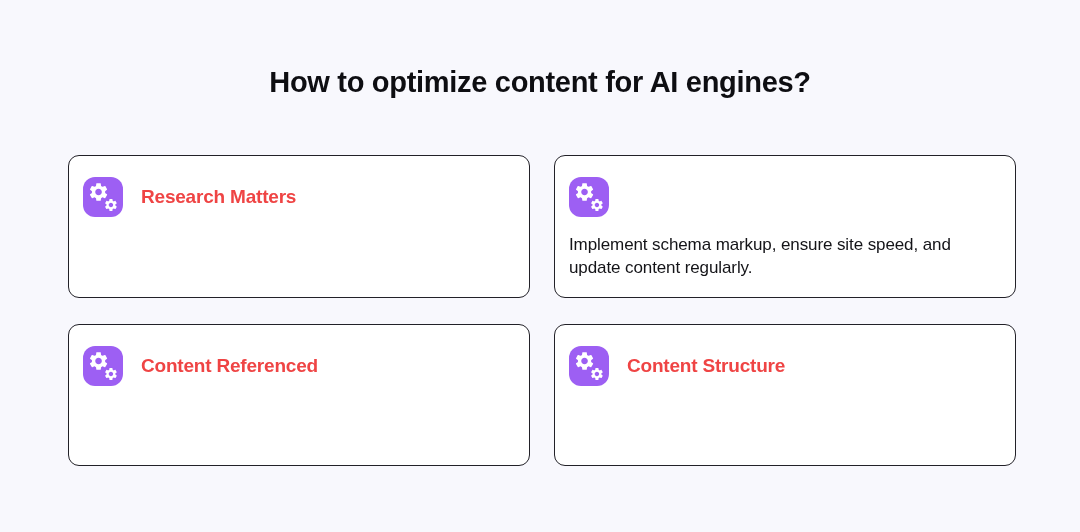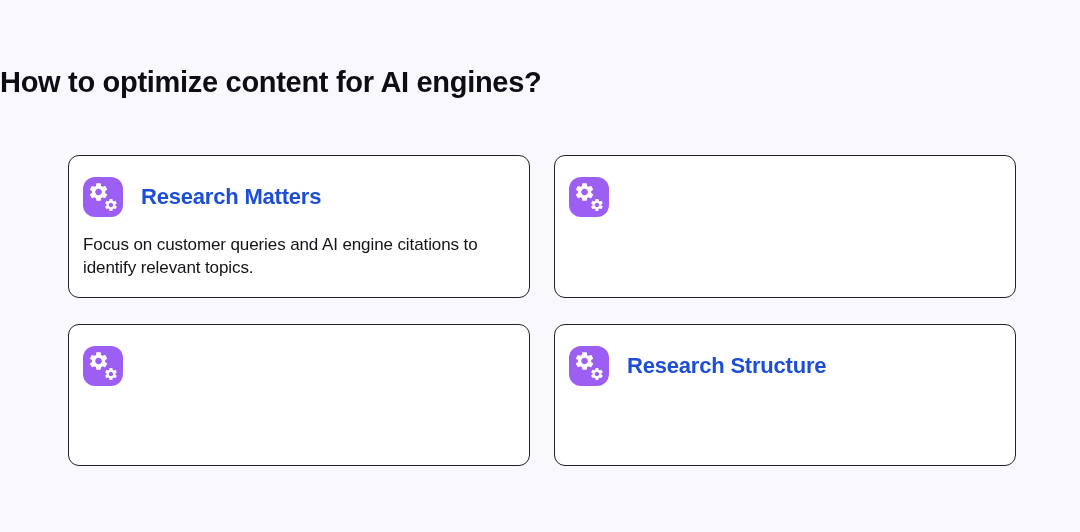--- a/index.html
+++ b/index.html
@@ -4,21 +4,21 @@
 <style>
   * { box-sizing: border-box; margin: 0; padding: 0; }
   html, body { width: 1080px; height: 532px; overflow: hidden; }
   body {
     font-family: "Liberation Sans", sans-serif;
     background: #F8F8FD;
     color: #111111;
   }
   .page { width: 1080px; height: 532px; position: relative; }
   .page-title {
-    text-align: left;
+    text-align: center;
     margin-top: 66px;
     font-size: 29px;
     font-weight: bold;
     letter-spacing: -0.3px;
     color: #0e0e12;
   }
   .card-grid {
     display: grid;
     grid-template-columns: 1fr 1fr;
     column-gap: 24px;
@@ -37,24 +37,24 @@
     align-items: center;
     gap: 18px;
   }
   .card-icon {
     width: 40px;
     height: 40px;
     flex: 0 0 40px;
     display: inline-block;
   }
   .card-title {
-    font-size: 22px;
+    font-size: 19px;
     font-weight: bold;
     letter-spacing: -0.2px;
-    color: #1d4ed8;
+    color: #ef4444;
   }
   .card-desc {
     margin-top: 17px;
     font-size: 17px;
     line-height: 22.5px;
     letter-spacing: -0.1px;
     color: #141418;
     max-width: 440px;
   }
 </style>
@@ -75,66 +75,67 @@
             <g transform="translate(4.5,4) scale(0.92)" fill="#FFFFFF">
               <path d="M19.14,12.94c0.04-0.3,0.06-0.61,0.06-0.94c0-0.32-0.02-0.64-0.07-0.94l2.03-1.58c0.18-0.14,0.23-0.41,0.12-0.61l-1.92-3.32c-0.12-0.22-0.37-0.29-0.59-0.22l-2.39,0.96c-0.5-0.38-1.03-0.7-1.62-0.94L14.4,2.81c-0.04-0.24-0.24-0.41-0.48-0.41h-3.84c-0.24,0-0.43,0.17-0.47,0.41L9.25,5.35C8.66,5.59,8.12,5.92,7.63,6.29L5.24,5.33c-0.22-0.08-0.47,0-0.59,0.22L2.74,8.87C2.62,9.08,2.66,9.34,2.86,9.48l2.03,1.58C4.84,11.36,4.8,11.69,4.8,12s0.02,0.64,0.07,0.94l-2.03,1.58c-0.18,0.14-0.23,0.41-0.12,0.61l1.92,3.32c0.12,0.22,0.37,0.29,0.59,0.22l2.39-0.96c0.5,0.38,1.03,0.7,1.62,0.94l0.36,2.54c0.05,0.24,0.24,0.41,0.48,0.41h3.84c0.24,0,0.44-0.17,0.47-0.41l0.36-2.54c0.59-0.24,1.13-0.56,1.62-0.94l2.39,0.96c0.22,0.08,0.47,0,0.59-0.22l1.92-3.32c0.12-0.22,0.07-0.47-0.12-0.61L19.14,12.94z M12,15.6c-1.98,0-3.6-1.62-3.6-3.6s1.62-3.6,3.6-3.6s3.6,1.62,3.6,3.6S13.98,15.6,12,15.6z"></path>
             </g>
             <g transform="translate(20.5,20.5) scale(0.62)" fill="#FFFFFF" stroke="#9D5FF3" stroke-width="3.2" paint-order="stroke">
               <path d="M19.14,12.94c0.04-0.3,0.06-0.61,0.06-0.94c0-0.32-0.02-0.64-0.07-0.94l2.03-1.58c0.18-0.14,0.23-0.41,0.12-0.61l-1.92-3.32c-0.12-0.22-0.37-0.29-0.59-0.22l-2.39,0.96c-0.5-0.38-1.03-0.7-1.62-0.94L14.4,2.81c-0.04-0.24-0.24-0.41-0.48-0.41h-3.84c-0.24,0-0.43,0.17-0.47,0.41L9.25,5.35C8.66,5.59,8.12,5.92,7.63,6.29L5.24,5.33c-0.22-0.08-0.47,0-0.59,0.22L2.74,8.87C2.62,9.08,2.66,9.34,2.86,9.48l2.03,1.58C4.84,11.36,4.8,11.69,4.8,12s0.02,0.64,0.07,0.94l-2.03,1.58c-0.18,0.14-0.23,0.41-0.12,0.61l1.92,3.32c0.12,0.22,0.37,0.29,0.59,0.22l2.39-0.96c0.5,0.38,1.03,0.7,1.62,0.94l0.36,2.54c0.05,0.24,0.24,0.41,0.48,0.41h3.84c0.24,0,0.44-0.17,0.47-0.41l0.36-2.54c0.59-0.24,1.13-0.56,1.62-0.94l2.39,0.96c0.22,0.08,0.47,0,0.59-0.22l1.92-3.32c0.12-0.22,0.07-0.47-0.12-0.61L19.14,12.94z M12,15.6c-1.98,0-3.6-1.62-3.6-3.6s1.62-3.6,3.6-3.6s3.6,1.62,3.6,3.6S13.98,15.6,12,15.6z"></path>
             </g>
           </svg>
         </span>
         <h2 class="card-title">Research Matters</h2>
       </div>
-      <p class="card-desc">Focus on customer queries and AI engine citations to identify relevant topics.</p>
     </div>
 
     <div class="card">
       <div class="card-header">
         <span class="card-icon">
           <svg viewBox="0 0 40 40" width="40" height="40" aria-hidden="true">
             <rect x="0" y="0" width="40" height="40" rx="12" fill="#9D5FF3"></rect>
             <g transform="translate(4.5,4) scale(0.92)" fill="#FFFFFF">
               <path d="M19.14,12.94c0.04-0.3,0.06-0.61,0.06-0.94c0-0.32-0.02-0.64-0.07-0.94l2.03-1.58c0.18-0.14,0.23-0.41,0.12-0.61l-1.92-3.32c-0.12-0.22-0.37-0.29-0.59-0.22l-2.39,0.96c-0.5-0.38-1.03-0.7-1.62-0.94L14.4,2.81c-0.04-0.24-0.24-0.41-0.48-0.41h-3.84c-0.24,0-0.43,0.17-0.47,0.41L9.25,5.35C8.66,5.59,8.12,5.92,7.63,6.29L5.24,5.33c-0.22-0.08-0.47,0-0.59,0.22L2.74,8.87C2.62,9.08,2.66,9.34,2.86,9.48l2.03,1.58C4.84,11.36,4.8,11.69,4.8,12s0.02,0.64,0.07,0.94l-2.03,1.58c-0.18,0.14-0.23,0.41-0.12,0.61l1.92,3.32c0.12,0.22,0.37,0.29,0.59,0.22l2.39-0.96c0.5,0.38,1.03,0.7,1.62,0.94l0.36,2.54c0.05,0.24,0.24,0.41,0.48,0.41h3.84c0.24,0,0.44-0.17,0.47-0.41l0.36-2.54c0.59-0.24,1.13-0.56,1.62-0.94l2.39,0.96c0.22,0.08,0.47,0,0.59-0.22l1.92-3.32c0.12-0.22,0.07-0.47-0.12-0.61L19.14,12.94z M12,15.6c-1.98,0-3.6-1.62-3.6-3.6s1.62-3.6,3.6-3.6s3.6,1.62,3.6,3.6S13.98,15.6,12,15.6z"></path>
             </g>
             <g transform="translate(20.5,20.5) scale(0.62)" fill="#FFFFFF" stroke="#9D5FF3" stroke-width="3.2" paint-order="stroke">
               <path d="M19.14,12.94c0.04-0.3,0.06-0.61,0.06-0.94c0-0.32-0.02-0.64-0.07-0.94l2.03-1.58c0.18-0.14,0.23-0.41,0.12-0.61l-1.92-3.32c-0.12-0.22-0.37-0.29-0.59-0.22l-2.39,0.96c-0.5-0.38-1.03-0.7-1.62-0.94L14.4,2.81c-0.04-0.24-0.24-0.41-0.48-0.41h-3.84c-0.24,0-0.43,0.17-0.47,0.41L9.25,5.35C8.66,5.59,8.12,5.92,7.63,6.29L5.24,5.33c-0.22-0.08-0.47,0-0.59,0.22L2.74,8.87C2.62,9.08,2.66,9.34,2.86,9.48l2.03,1.58C4.84,11.36,4.8,11.69,4.8,12s0.02,0.64,0.07,0.94l-2.03,1.58c-0.18,0.14-0.23,0.41-0.12,0.61l1.92,3.32c0.12,0.22,0.37,0.29,0.59,0.22l2.39-0.96c0.5,0.38,1.03,0.7,1.62,0.94l0.36,2.54c0.05,0.24,0.24,0.41,0.48,0.41h3.84c0.24,0,0.44-0.17,0.47-0.41l0.36-2.54c0.59-0.24,1.13-0.56,1.62-0.94l2.39,0.96c0.22,0.08,0.47,0,0.59-0.22l1.92-3.32c0.12-0.22,0.07-0.47-0.12-0.61L19.14,12.94z M12,15.6c-1.98,0-3.6-1.62-3.6-3.6s1.62-3.6,3.6-3.6s3.6,1.62,3.6,3.6S13.98,15.6,12,15.6z"></path>
             </g>
           </svg>
         </span>
       </div>
+      <p class="card-desc">Implement schema markup, ensure site speed, and update content regularly.</p>
     </div>
 
     <div class="card">
       <div class="card-header">
         <span class="card-icon">
           <svg viewBox="0 0 40 40" width="40" height="40" aria-hidden="true">
             <rect x="0" y="0" width="40" height="40" rx="12" fill="#9D5FF3"></rect>
             <g transform="translate(4.5,4) scale(0.92)" fill="#FFFFFF">
               <path d="M19.14,12.94c0.04-0.3,0.06-0.61,0.06-0.94c0-0.32-0.02-0.64-0.07-0.94l2.03-1.58c0.18-0.14,0.23-0.41,0.12-0.61l-1.92-3.32c-0.12-0.22-0.37-0.29-0.59-0.22l-2.39,0.96c-0.5-0.38-1.03-0.7-1.62-0.94L14.4,2.81c-0.04-0.24-0.24-0.41-0.48-0.41h-3.84c-0.24,0-0.43,0.17-0.47,0.41L9.25,5.35C8.66,5.59,8.12,5.92,7.63,6.29L5.24,5.33c-0.22-0.08-0.47,0-0.59,0.22L2.74,8.87C2.62,9.08,2.66,9.34,2.86,9.48l2.03,1.58C4.84,11.36,4.8,11.69,4.8,12s0.02,0.64,0.07,0.94l-2.03,1.58c-0.18,0.14-0.23,0.41-0.12,0.61l1.92,3.32c0.12,0.22,0.37,0.29,0.59,0.22l2.39-0.96c0.5,0.38,1.03,0.7,1.62,0.94l0.36,2.54c0.05,0.24,0.24,0.41,0.48,0.41h3.84c0.24,0,0.44-0.17,0.47-0.41l0.36-2.54c0.59-0.24,1.13-0.56,1.62-0.94l2.39,0.96c0.22,0.08,0.47,0,0.59-0.22l1.92-3.32c0.12-0.22,0.07-0.47-0.12-0.61L19.14,12.94z M12,15.6c-1.98,0-3.6-1.62-3.6-3.6s1.62-3.6,3.6-3.6s3.6,1.62,3.6,3.6S13.98,15.6,12,15.6z"></path>
             </g>
             <g transform="translate(20.5,20.5) scale(0.62)" fill="#FFFFFF" stroke="#9D5FF3" stroke-width="3.2" paint-order="stroke">
               <path d="M19.14,12.94c0.04-0.3,0.06-0.61,0.06-0.94c0-0.32-0.02-0.64-0.07-0.94l2.03-1.58c0.18-0.14,0.23-0.41,0.12-0.61l-1.92-3.32c-0.12-0.22-0.37-0.29-0.59-0.22l-2.39,0.96c-0.5-0.38-1.03-0.7-1.62-0.94L14.4,2.81c-0.04-0.24-0.24-0.41-0.48-0.41h-3.84c-0.24,0-0.43,0.17-0.47,0.41L9.25,5.35C8.66,5.59,8.12,5.92,7.63,6.29L5.24,5.33c-0.22-0.08-0.47,0-0.59,0.22L2.74,8.87C2.62,9.08,2.66,9.34,2.86,9.48l2.03,1.58C4.84,11.36,4.8,11.69,4.8,12s0.02,0.64,0.07,0.94l-2.03,1.58c-0.18,0.14-0.23,0.41-0.12,0.61l1.92,3.32c0.12,0.22,0.37,0.29,0.59,0.22l2.39-0.96c0.5,0.38,1.03,0.7,1.62,0.94l0.36,2.54c0.05,0.24,0.24,0.41,0.48,0.41h3.84c0.24,0,0.44-0.17,0.47-0.41l0.36-2.54c0.59-0.24,1.13-0.56,1.62-0.94l2.39,0.96c0.22,0.08,0.47,0,0.59-0.22l1.92-3.32c0.12-0.22,0.07-0.47-0.12-0.61L19.14,12.94z M12,15.6c-1.98,0-3.6-1.62-3.6-3.6s1.62-3.6,3.6-3.6s3.6,1.62,3.6,3.6S13.98,15.6,12,15.6z"></path>
             </g>
           </svg>
         </span>
+        <h2 class="card-title">Content Referenced</h2>
       </div>
     </div>
 
     <div class="card">
       <div class="card-header">
         <span class="card-icon">
           <svg viewBox="0 0 40 40" width="40" height="40" aria-hidden="true">
             <rect x="0" y="0" width="40" height="40" rx="12" fill="#9D5FF3"></rect>
             <g transform="translate(4.5,4) scale(0.92)" fill="#FFFFFF">
               <path d="M19.14,12.94c0.04-0.3,0.06-0.61,0.06-0.94c0-0.32-0.02-0.64-0.07-0.94l2.03-1.58c0.18-0.14,0.23-0.41,0.12-0.61l-1.92-3.32c-0.12-0.22-0.37-0.29-0.59-0.22l-2.39,0.96c-0.5-0.38-1.03-0.7-1.62-0.94L14.4,2.81c-0.04-0.24-0.24-0.41-0.48-0.41h-3.84c-0.24,0-0.43,0.17-0.47,0.41L9.25,5.35C8.66,5.59,8.12,5.92,7.63,6.29L5.24,5.33c-0.22-0.08-0.47,0-0.59,0.22L2.74,8.87C2.62,9.08,2.66,9.34,2.86,9.48l2.03,1.58C4.84,11.36,4.8,11.69,4.8,12s0.02,0.64,0.07,0.94l-2.03,1.58c-0.18,0.14-0.23,0.41-0.12,0.61l1.92,3.32c0.12,0.22,0.37,0.29,0.59,0.22l2.39-0.96c0.5,0.38,1.03,0.7,1.62,0.94l0.36,2.54c0.05,0.24,0.24,0.41,0.48,0.41h3.84c0.24,0,0.44-0.17,0.47-0.41l0.36-2.54c0.59-0.24,1.13-0.56,1.62-0.94l2.39,0.96c0.22,0.08,0.47,0,0.59-0.22l1.92-3.32c0.12-0.22,0.07-0.47-0.12-0.61L19.14,12.94z M12,15.6c-1.98,0-3.6-1.62-3.6-3.6s1.62-3.6,3.6-3.6s3.6,1.62,3.6,3.6S13.98,15.6,12,15.6z"></path>
             </g>
             <g transform="translate(20.5,20.5) scale(0.62)" fill="#FFFFFF" stroke="#9D5FF3" stroke-width="3.2" paint-order="stroke">
               <path d="M19.14,12.94c0.04-0.3,0.06-0.61,0.06-0.94c0-0.32-0.02-0.64-0.07-0.94l2.03-1.58c0.18-0.14,0.23-0.41,0.12-0.61l-1.92-3.32c-0.12-0.22-0.37-0.29-0.59-0.22l-2.39,0.96c-0.5-0.38-1.03-0.7-1.62-0.94L14.4,2.81c-0.04-0.24-0.24-0.41-0.48-0.41h-3.84c-0.24,0-0.43,0.17-0.47,0.41L9.25,5.35C8.66,5.59,8.12,5.92,7.63,6.29L5.24,5.33c-0.22-0.08-0.47,0-0.59,0.22L2.74,8.87C2.62,9.08,2.66,9.34,2.86,9.48l2.03,1.58C4.84,11.36,4.8,11.69,4.8,12s0.02,0.64,0.07,0.94l-2.03,1.58c-0.18,0.14-0.23,0.41-0.12,0.61l1.92,3.32c0.12,0.22,0.37,0.29,0.59,0.22l2.39-0.96c0.5,0.38,1.03,0.7,1.62,0.94l0.36,2.54c0.05,0.24,0.24,0.41,0.48,0.41h3.84c0.24,0,0.44-0.17,0.47-0.41l0.36-2.54c0.59-0.24,1.13-0.56,1.62-0.94l2.39,0.96c0.22,0.08,0.47,0,0.59-0.22l1.92-3.32c0.12-0.22,0.07-0.47-0.12-0.61L19.14,12.94z M12,15.6c-1.98,0-3.6-1.62-3.6-3.6s1.62-3.6,3.6-3.6s3.6,1.62,3.6,3.6S13.98,15.6,12,15.6z"></path>
             </g>
           </svg>
         </span>
-        <h2 class="card-title">Research Structure</h2>
+        <h2 class="card-title">Content Structure</h2>
       </div>
     </div>
 
   </div>
 </div>
 
 </body></html>

